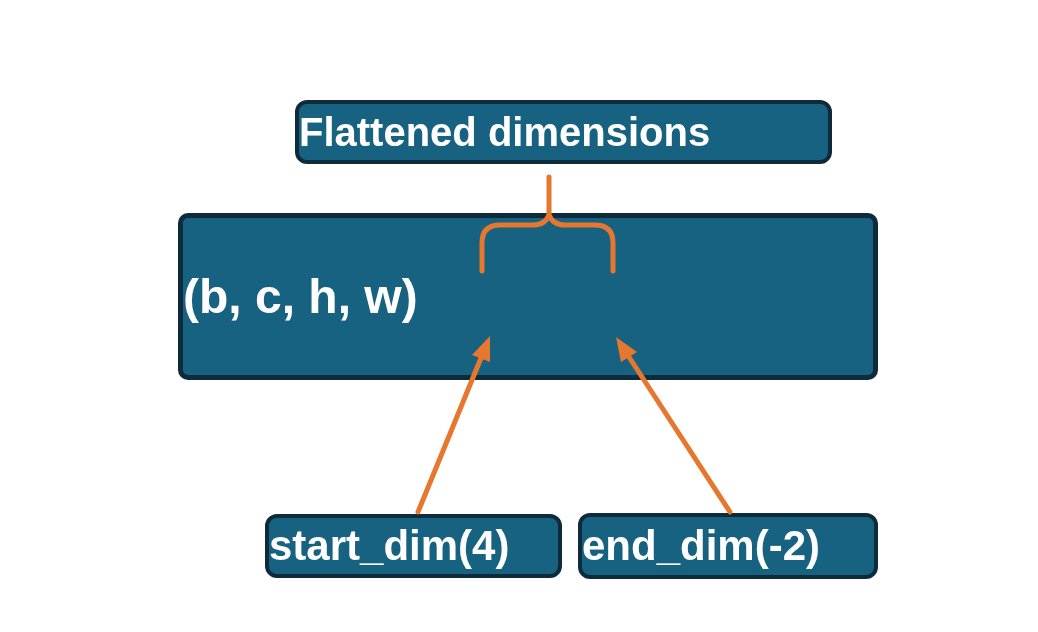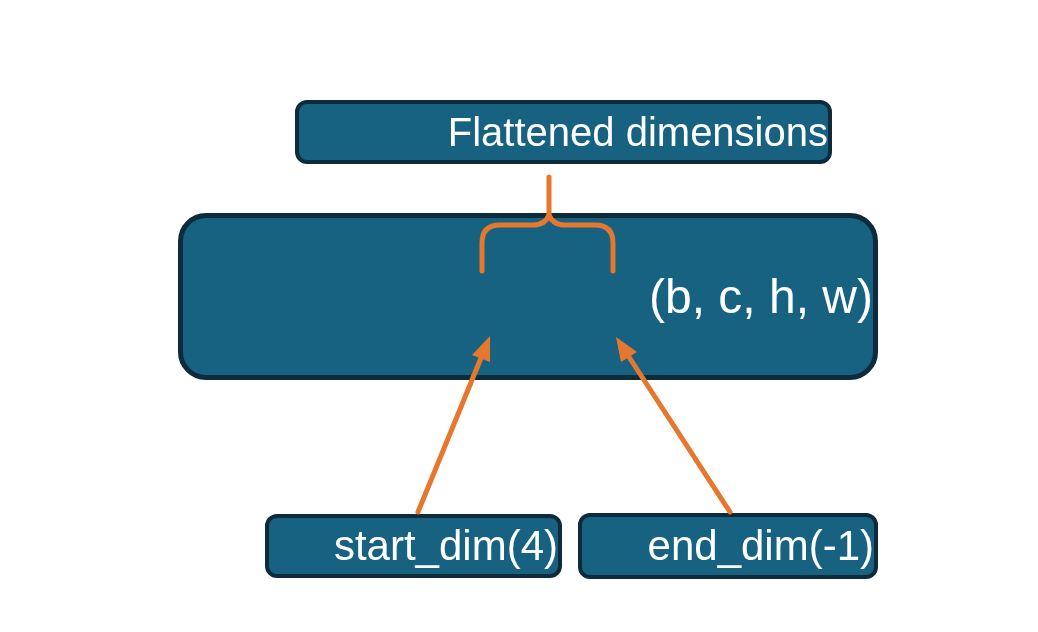--- a/index.html
+++ b/index.html
@@ -24,38 +24,39 @@
   }
   .box {
     position: absolute;
     box-sizing: border-box;
     background: var(--box-fill, #176280);
     border: 4px solid var(--box-border, #0d2b3a);
     border-radius: 12px;
     color: var(--text, #ffffff);
     display: flex;
     align-items: center;
-    justify-content: flex-end;
+    justify-content: flex-start;
     z-index: 1;
     white-space: nowrap;
+    font-weight: bold;
   }
   .top-box {
     left: 295px;
     top: 100px;
     width: 537px;
     height: 64px;
     font-size: 40px;
   }
   .main-box {
     left: 178px;
     top: 213px;
     width: 700px;
     height: 167px;
     border-width: 5px;
-    border-radius: 28px;
+    border-radius: 10px;
     font-size: 48px;
   }
   .start-dim-box {
     left: 265px;
     top: 514px;
     width: 297px;
     height: 64px;
     font-size: 42px;
   }
   .end-dim-box {
@@ -77,21 +78,21 @@
 
   <div class="box main-box">
     <span>(b, c, h, w)</span>
   </div>
 
   <div class="box start-dim-box">
     <span>start_dim(4)</span>
   </div>
 
   <div class="box end-dim-box">
-    <span>end_dim(-1)</span>
+    <span>end_dim(-2)</span>
   </div>
 
   <svg class="connectors" width="1038" height="632" viewBox="0 0 1038 632">
 
     <g>
       <line x1="549" y1="177" x2="549" y2="214" stroke-width="5" stroke-linecap="round" fill="none" stroke="#e6772f"></line>
       <path d="M 482 271 L 482 243 Q 482 225 500 225 L 533 225 Q 545 225 549 215 Q 553 225 565 225 L 595 225 Q 613 225 613 243 L 613 271" stroke-width="5" stroke-linecap="round" stroke-linejoin="round" fill="none" stroke="#e6772f"></path>
     </g>
 
     <g>

